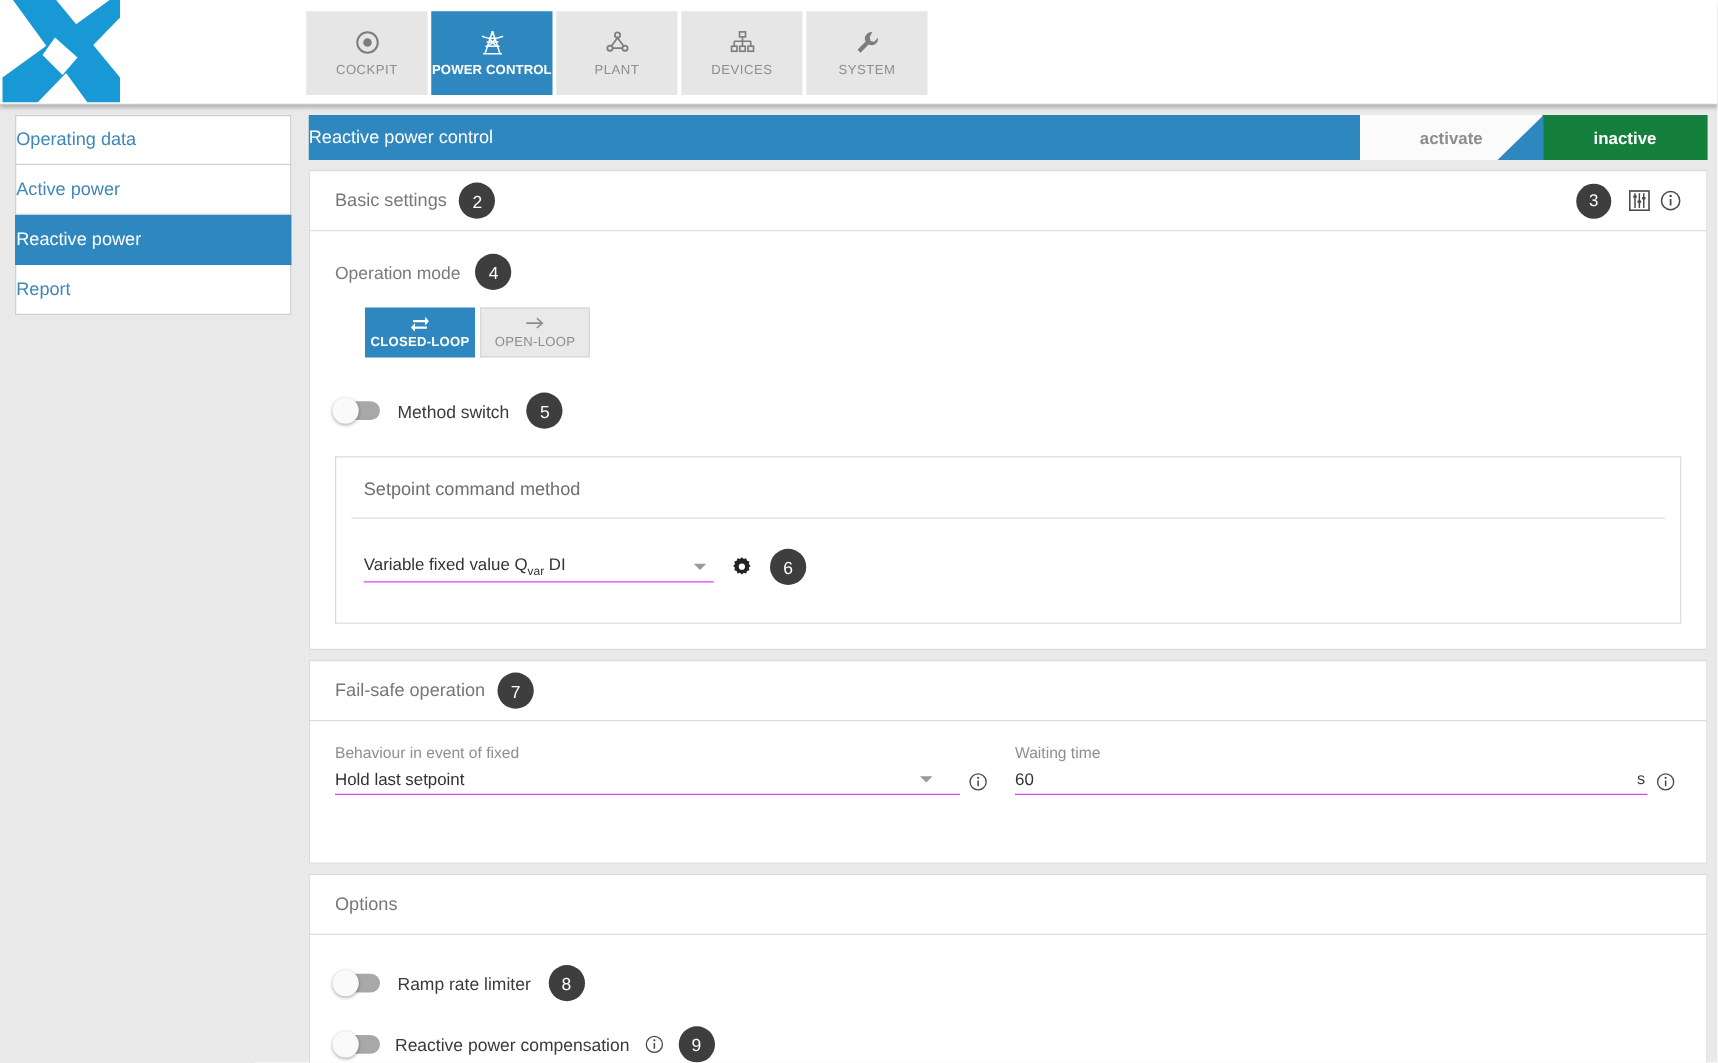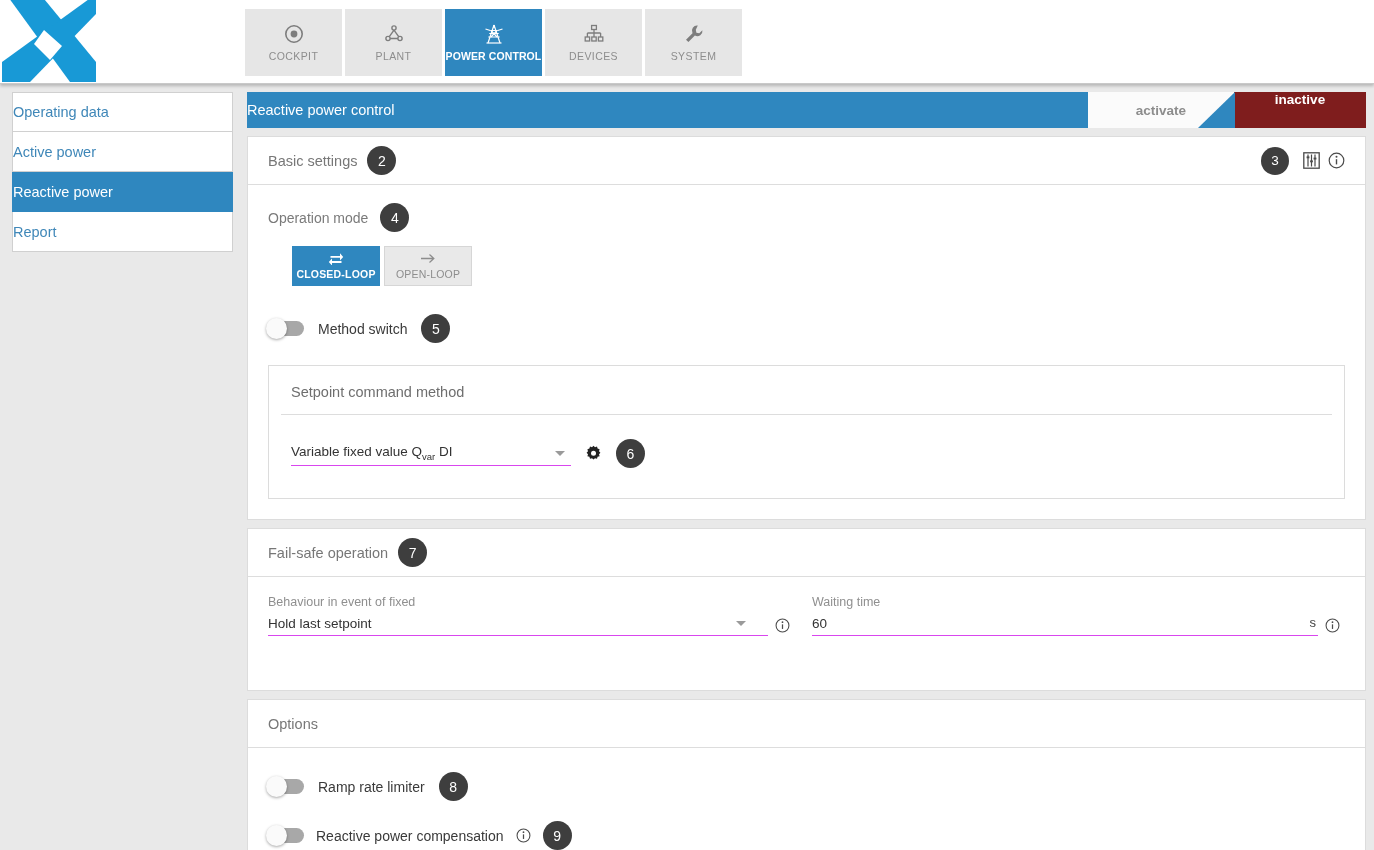--- a/index.html
+++ b/index.html
@@ -92,23 +92,23 @@
   }
   .tg-activate {
     width: 146px; height: 36px;
     display: flex; align-items: center; justify-content: center;
     font-size: 13.5px; font-weight: bold; color: #8d8d8d;
     background: #fbfbfb;
     cursor: pointer;
   }
   .tg-inactive {
     width: 132px; height: 36px;
-    display: flex; justify-content: center;
+    display: flex; align-items: center; justify-content: center;
     font-size: 13.5px; font-weight: bold; color: #ffffff;
-    background: #7f1d1d;
+    background: #15803d;
     cursor: pointer;
     position: relative;
   }
   .tg-wedge {
     position: absolute; left: -36px; top: 0;
     width: 37px; height: 36px;
     background: #2f87bf;
     clip-path: polygon(100% 0, 100% 100%, 0 100%);
   }
 
@@ -240,48 +240,48 @@
     <div class="nav-tabs">
 
       <div class="nav-tab">
         <span class="nav-icon">
           <svg width="22" height="22" viewBox="0 0 22 22">
             <circle cx="11" cy="11" r="8.2" fill="none" stroke="#7d7d7d" stroke-width="1.6"></circle>
             <circle cx="11" cy="11" r="3.4" fill="#7d7d7d"></circle>
           </svg>
         </span>
         <span class="nav-label">COCKPIT</span>
-      </div>
-
-      <div class="nav-tab">
-        <span class="nav-icon">
-          <svg width="22" height="22" viewBox="0 0 22 22">
-            <circle cx="11" cy="5" r="2.1" fill="none" stroke="#7d7d7d" stroke-width="1.4"></circle>
-            <circle cx="5" cy="15.5" r="2.1" fill="none" stroke="#7d7d7d" stroke-width="1.4"></circle>
-            <circle cx="17" cy="15.5" r="2.1" fill="none" stroke="#7d7d7d" stroke-width="1.4"></circle>
-            <path d="M11 7.2 L6.3 13.6 M11 7.2 L15.7 13.6 M7.1 15.5 L14.9 15.5" stroke="#7d7d7d" stroke-width="1.4" fill="none"></path>
-          </svg>
-        </span>
-        <span class="nav-label">PLANT</span>
       </div>
 
       <div class="nav-tab active">
         <span class="nav-icon">
           <svg width="22" height="22" viewBox="0 0 22 22">
             <g stroke="#ffffff" stroke-width="1.2" fill="none">
               <path d="M11 2 L5 20 M11 2 L17 20"></path>
               <path d="M3.5 20 L18.5 20"></path>
               <path d="M7.2 7.5 L14.8 7.5 M6.3 10.5 L15.7 10.5 M5.3 14 L16.7 14"></path>
               <path d="M8 7.5 L14 14 M14 7.5 L8 14"></path>
               <path d="M2.5 6 L7.2 7.5 M19.5 6 L14.8 7.5"></path>
               <path d="M11 2 L11 5"></path>
             </g>
           </svg>
         </span>
         <span class="nav-label">POWER CONTROL</span>
+      </div>
+
+      <div class="nav-tab">
+        <span class="nav-icon">
+          <svg width="22" height="22" viewBox="0 0 22 22">
+            <circle cx="11" cy="5" r="2.1" fill="none" stroke="#7d7d7d" stroke-width="1.4"></circle>
+            <circle cx="5" cy="15.5" r="2.1" fill="none" stroke="#7d7d7d" stroke-width="1.4"></circle>
+            <circle cx="17" cy="15.5" r="2.1" fill="none" stroke="#7d7d7d" stroke-width="1.4"></circle>
+            <path d="M11 7.2 L6.3 13.6 M11 7.2 L15.7 13.6 M7.1 15.5 L14.9 15.5" stroke="#7d7d7d" stroke-width="1.4" fill="none"></path>
+          </svg>
+        </span>
+        <span class="nav-label">PLANT</span>
       </div>
 
       <div class="nav-tab">
         <span class="nav-icon">
           <svg width="22" height="22" viewBox="0 0 22 22">
             <g stroke="#7d7d7d" stroke-width="1.3" fill="none">
               <rect x="8.6" y="2.5" width="4.8" height="4"></rect>
               <rect x="2.2" y="14" width="4.4" height="4"></rect>
               <rect x="8.8" y="14" width="4.4" height="4"></rect>
               <rect x="15.4" y="14" width="4.4" height="4"></rect>

